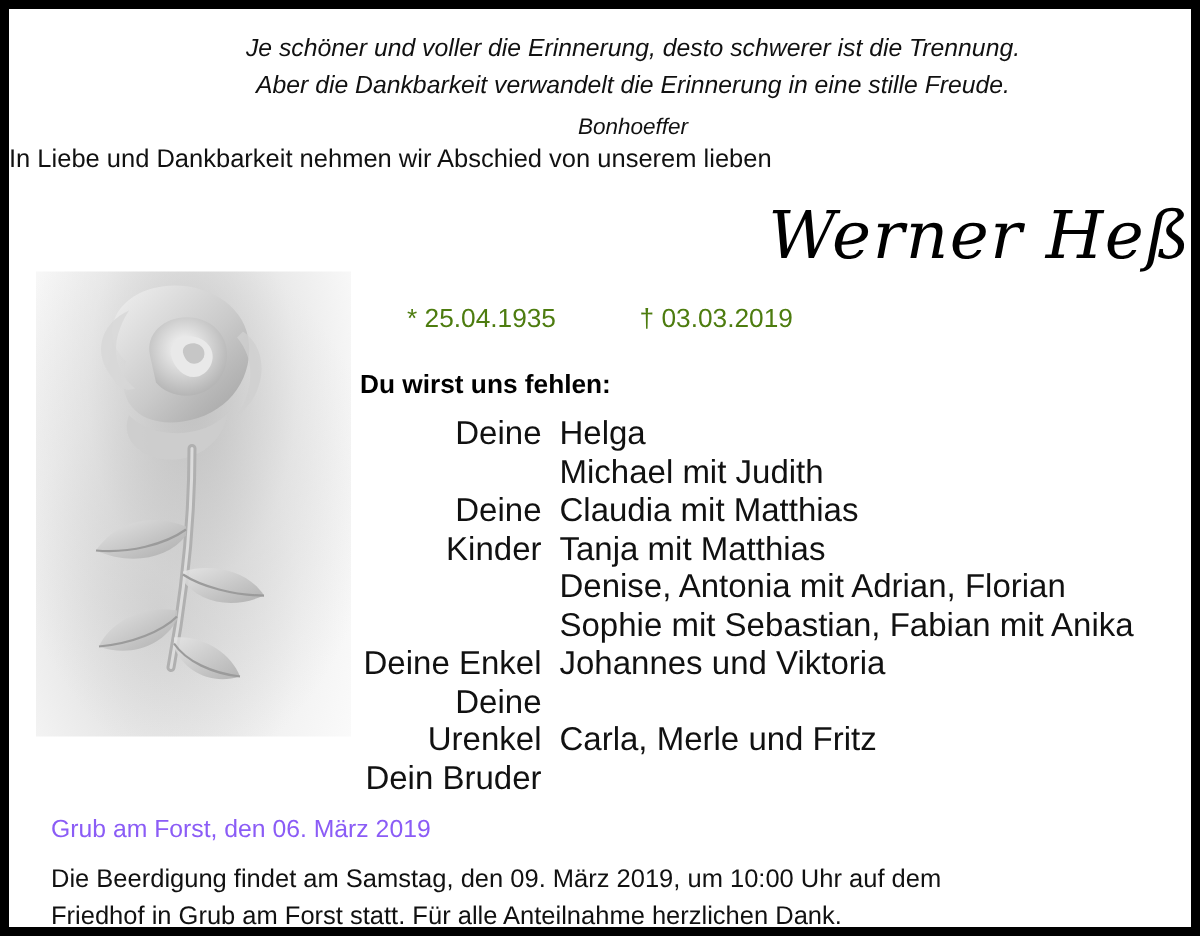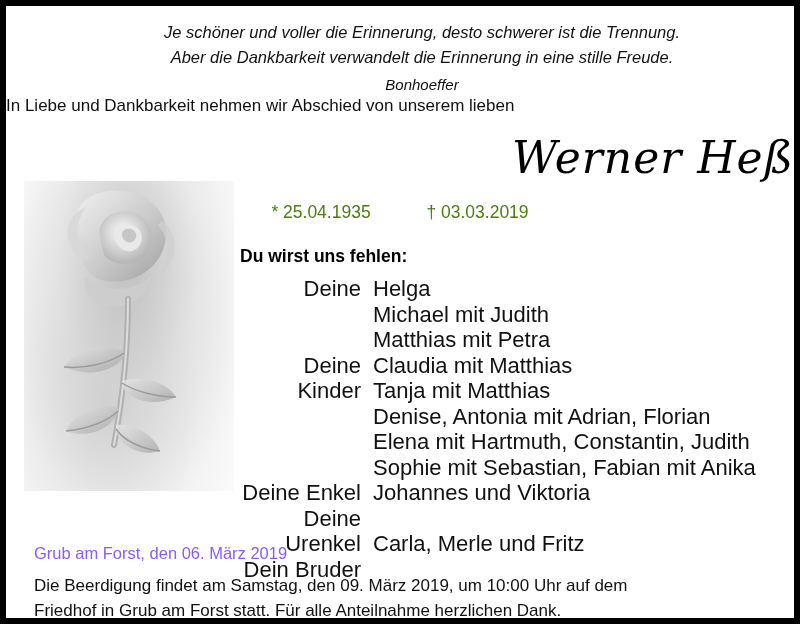--- a/index.html
+++ b/index.html
@@ -221,30 +221,28 @@
     <div class="family-row">
       <div class="family-role">Deine</div>
       <div class="family-names">
         <span>Helga</span>
       </div>
     </div>
     <div class="family-row">
       <div class="family-role">Deine Kinder</div>
       <div class="family-names">
         <span>Michael mit Judith</span>
-        <span>Matthias mit Petra</span>
         <span>Claudia mit Matthias</span>
         <span>Tanja mit Matthias</span>
       </div>
     </div>
     <div class="family-row">
       <div class="family-role">Deine Enkel</div>
       <div class="family-names">
         <span>Denise, Antonia mit Adrian, Florian</span>
-        <span>Elena mit Hartmuth, Constantin, Judith</span>
         <span>Sophie mit Sebastian, Fabian mit Anika</span>
         <span>Johannes und Viktoria</span>
       </div>
     </div>
     <div class="family-row">
       <div class="family-role">Deine Urenkel</div>
       <div class="family-names">
         <span>Carla, Merle und Fritz</span>
       </div>
     </div>

